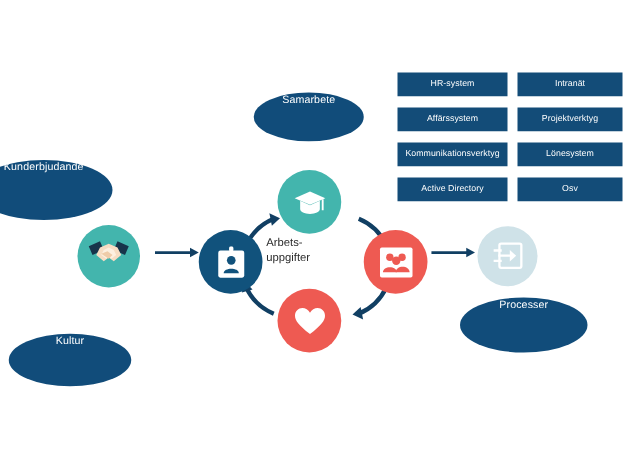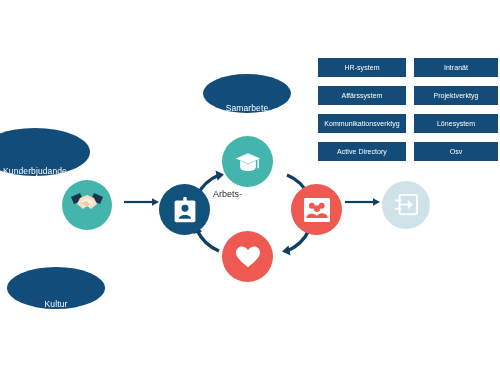--- a/index.html
+++ b/index.html
@@ -21,21 +21,21 @@
     width: 500px;
     height: 375px;
   }
 
   
   .ellipse {
     position: absolute;
     background: #114c7a;
     border-radius: 50%;
     display: flex;
-    align-items: flex-end;
+    align-items: flex-start;
     justify-content: center;
     color: #ffffff;
     font-size: 8.5px;
     letter-spacing: .1px;
     text-align: center;
     white-space: nowrap;
     box-sizing: border-box;
   }
 
   
@@ -96,20 +96,23 @@
 
 
   <div class="ellipse" style="left:203px; top:74px; width:88px; height:39px;">
     <span>Samarbete</span>
   </div>
 
   <div class="ellipse" style="left:7px; top:267px; width:98px; height:42px;">
     <span>Kultur</span>
   </div>
 
+  <div class="ellipse" style="left:368px; top:238px; width:102px; height:44px;">
+    <span>Processer</span>
+  </div>
 
   <div class="sysbox" style="left:318px; top:58px; width:88px; height:19px;">
     <span>HR-system</span>
   </div>
   <div class="sysbox" style="left:318px; top:86px; width:88px; height:19px;">
     <span>Affärssystem</span>
   </div>
   <div class="sysbox" style="left:318px; top:114px; width:88px; height:19px;">
     <span>Kommunikationsverktyg</span>
   </div>
@@ -200,20 +203,21 @@
   </div>
 
   <div class="circ c-red" style="left:222px; top:231px; width:51px; height:51px;">
     <svg width="26" height="24" viewBox="0 0 28 26">
       <path d="M14 24 C4 16.5 1 12 1 8.2 C1 4.2 4 1.5 7.4 1.5 C10 1.5 12.6 3 14 5.6 C15.4 3 18 1.5 20.6 1.5 C24 1.5 27 4.2 27 8.2 C27 12 24 16.5 14 24 Z" fill="#ffffff"></path>
     </svg>
   </div>
 
   <div id="center-label">
     <span>Arbets-</span>
+    <span>uppgifter</span>
   </div>
 
   <svg class="arrowline" style="left:345px; top:196px;" width="36" height="12" viewBox="0 0 36 12">
     <line x1="0" y1="6" x2="29" y2="6" stroke="#113f63" stroke-width="2.2"></line>
     <path d="M28 2.2 L35 6 L28 9.8 Z" fill="#113f63"></path>
   </svg>
 
   <div class="circ c-pale" style="left:382px; top:181px; width:48px; height:48px;">
     <svg width="26" height="24" viewBox="0 0 28 26">
       <rect x="7" y="2" width="19" height="21" rx="1.5" fill="none" stroke="#ffffff" stroke-width="2"></rect>

